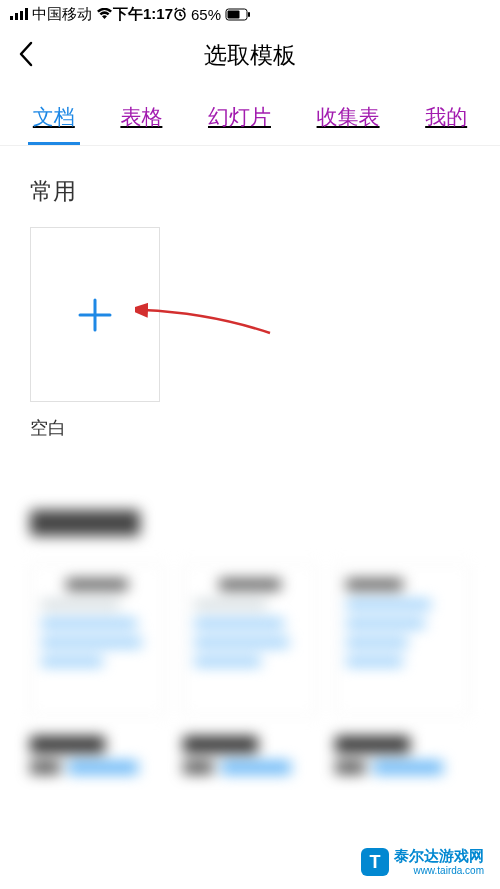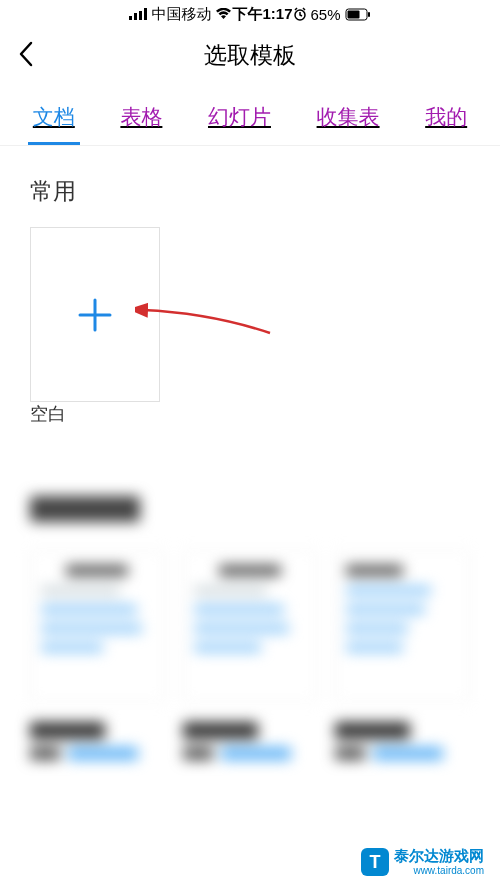--- a/index.html
+++ b/index.html
@@ -7,21 +7,21 @@
       font-family: -apple-system, "PingFang SC", "Helvetica Neue", sans-serif;
       background: #fff;
       width: 500px;
       height: 889px;
       overflow: hidden;
       position: relative;
     }
     .status-bar {
       height: 28px;
       display: flex;
-      justify-content: center;
+      justify-content: flex-start;
       align-items: center;
       padding: 0 10px;
       font-size: 15px;
       font-weight: 500;
     }
     .status-left, .status-right {
       display: flex;
       align-items: center;
       gap: 4px;
     }
@@ -88,20 +88,21 @@
       border: 1px solid #e0e0e0;
       display: flex;
       align-items: center;
       justify-content: center;
       cursor: pointer;
       position: relative;
     }
     .template-label {
       font-size: 18px;
       color: #333;
+      margin-top: 14px;
     }
     .arrow-annotation {
       position: absolute;
       left: 135px;
       top: 298px;
       pointer-events: none;
     }
     .blurred-section {
       margin-top: 70px;
       filter: blur(7px);

